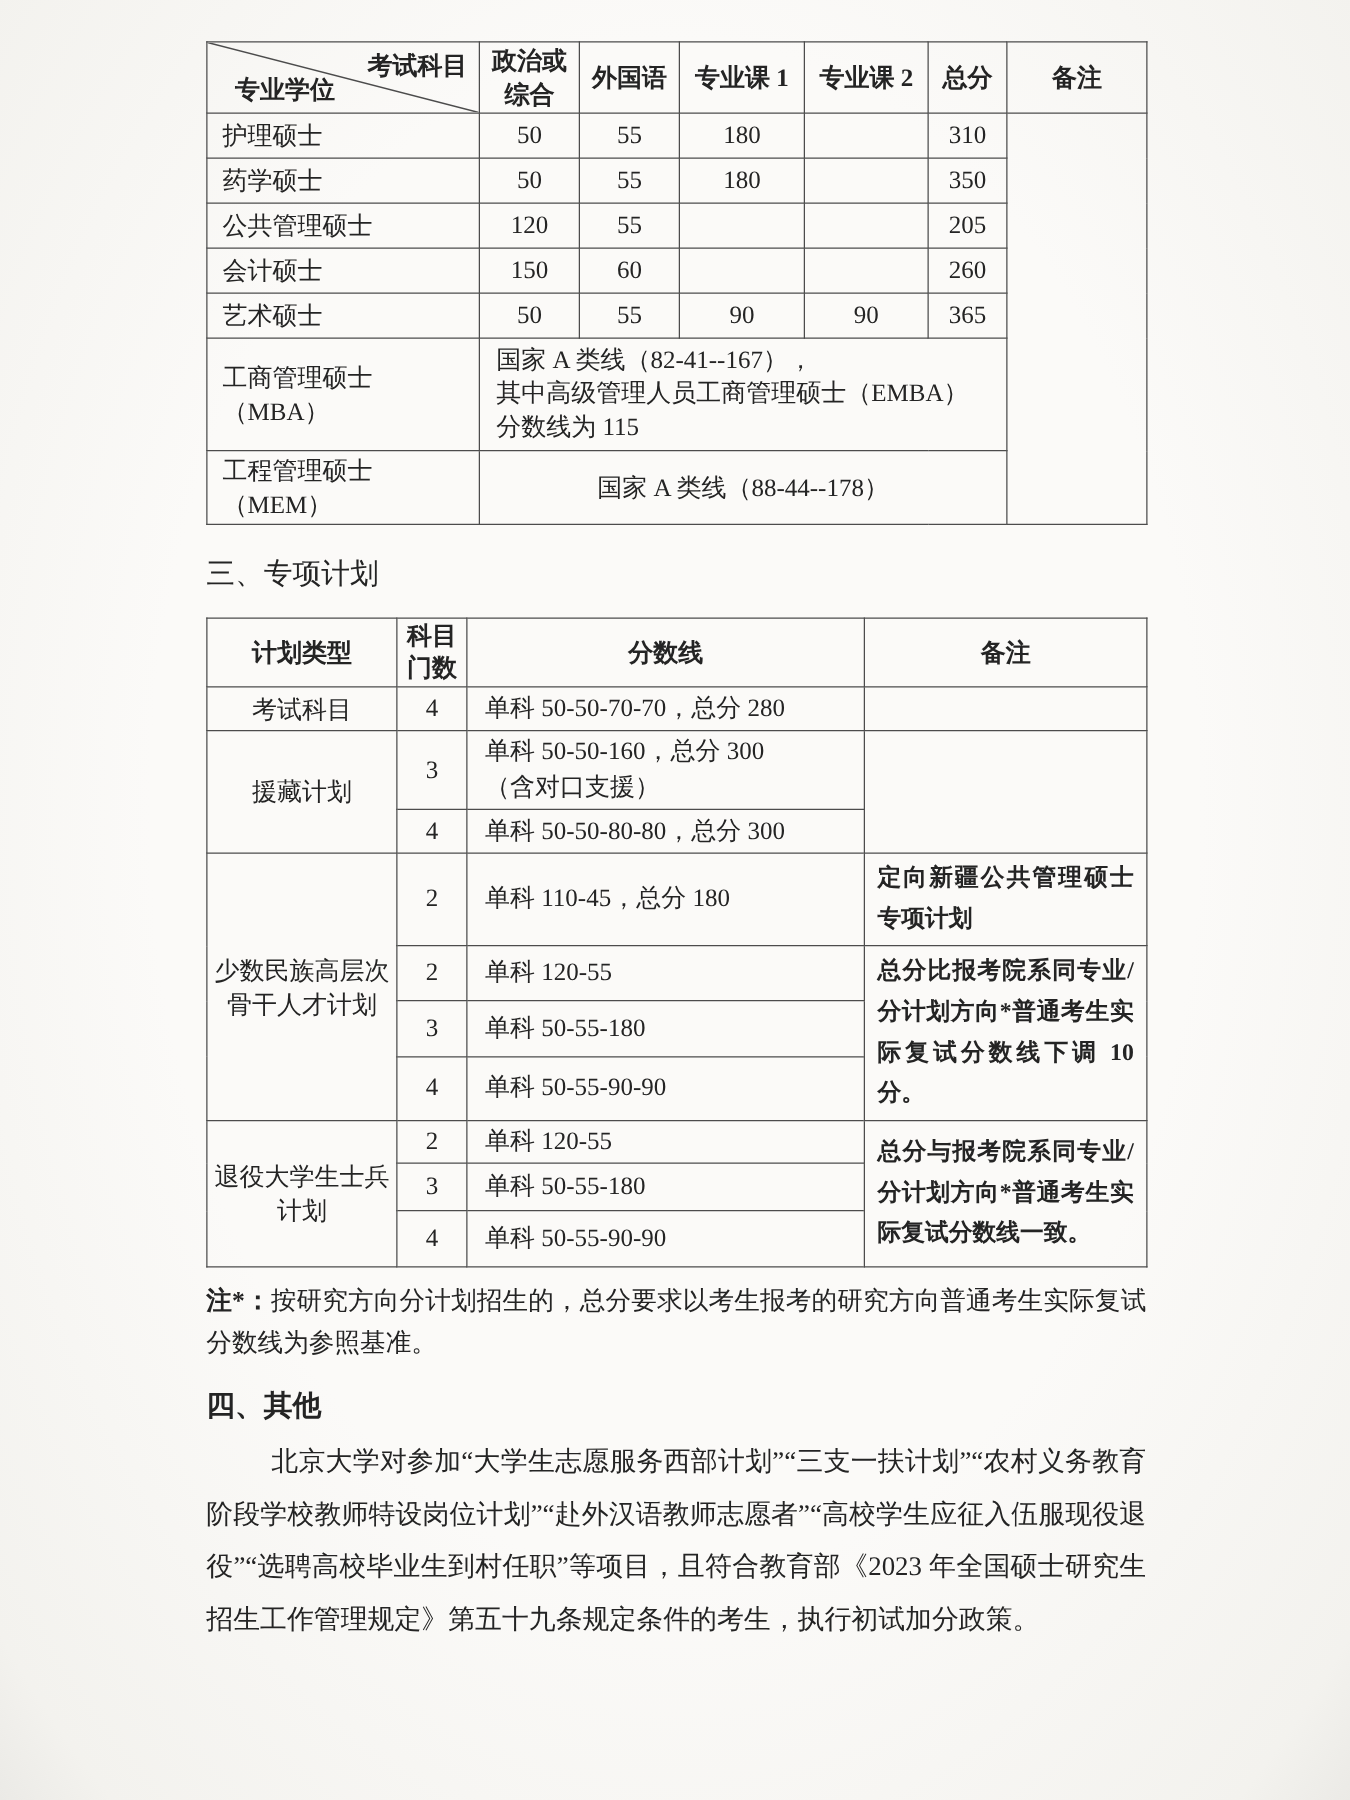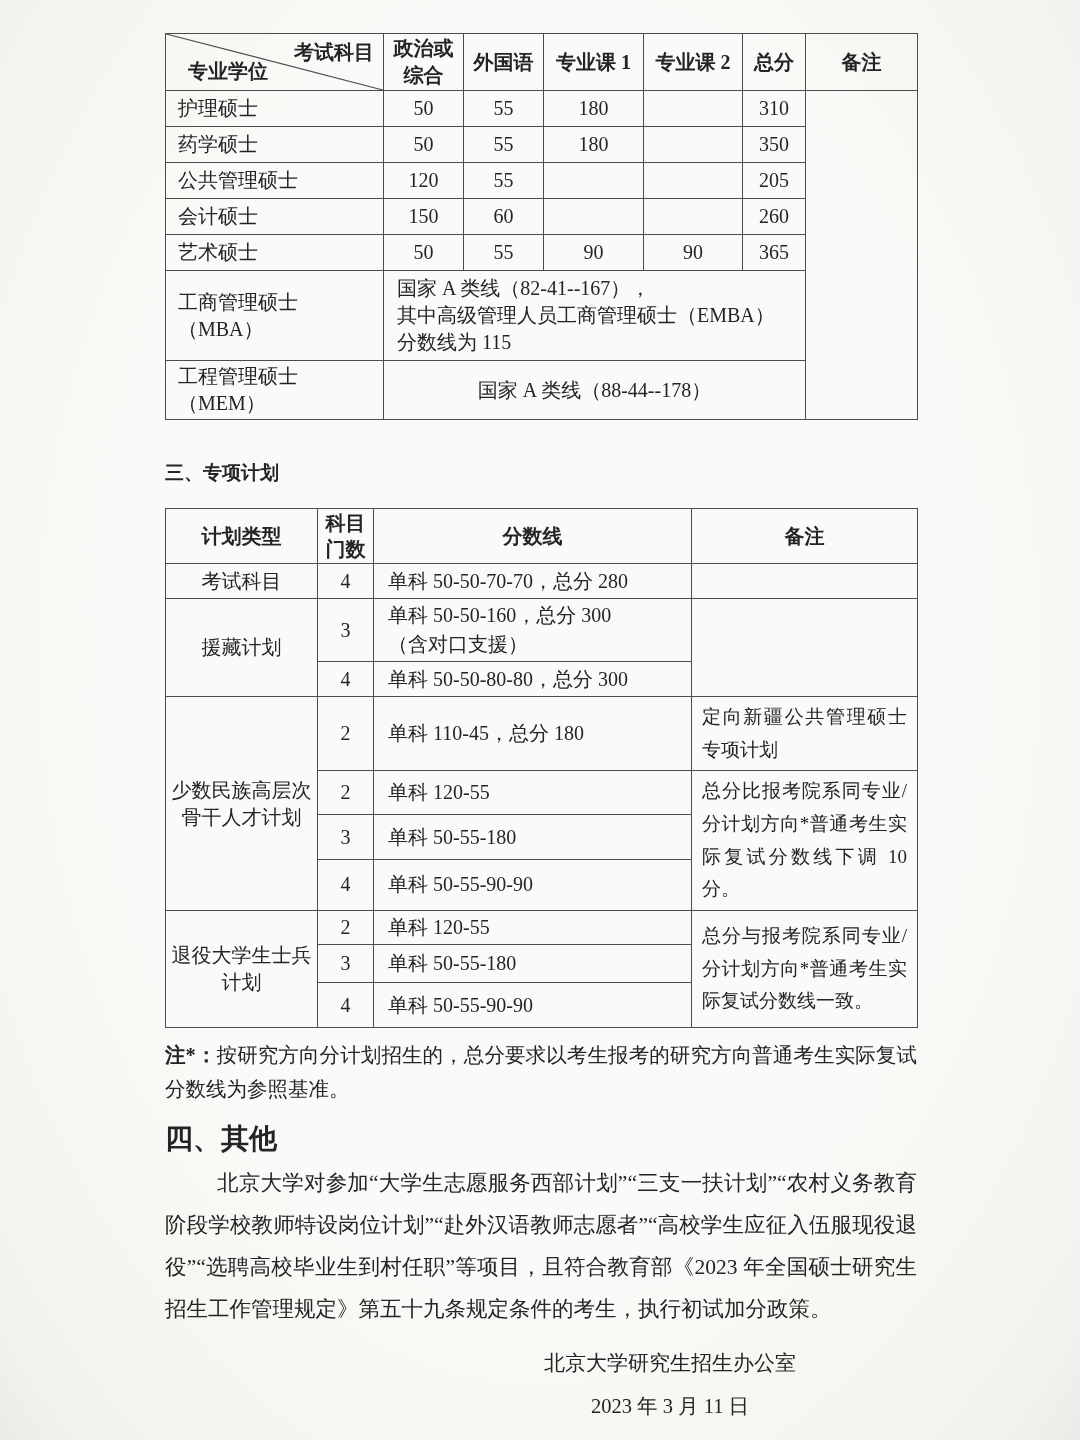--- a/index.html
+++ b/index.html
@@ -11,28 +11,28 @@
     overflow:hidden;
   }
   .content{position:relative;width:752px;margin:0;padding:33px 0 0 165px;}
   table{border-collapse:collapse;table-layout:fixed;width:752px;}
   td,th{border:1px solid #4c4c4c;font-size:20px;font-weight:normal;
         text-align:center;vertical-align:middle;padding:0;overflow:hidden;}
   th{font-weight:bold;}
   .pre{white-space:pre-line;font-family:Liberation Serif, serif;}
   .tl{text-align:left;padding:2px 12px;}
   .score{text-align:left;padding:2px 14px;line-height:29px;}
-  .rmk{text-align:justify;padding:4px 10px;font-size:19px;line-height:1.72;}
+  .rmk{text-align:justify;padding:4px 10px;font-size:19px;line-height:1.72;font-weight:bold;}
   .corner{position:relative;}
   .corner svg{position:absolute;left:0;top:0;width:100%;height:100%;}
   .corner .c-top{position:absolute;top:5px;right:9px;font-weight:bold;}
   .corner .c-bot{position:absolute;bottom:5px;left:22px;font-weight:bold;}
   .mba-cell{text-align:left;padding:4px 13px;line-height:27px;}
-  .h-sec{font-size:19px;font-weight:bold;margin:38px 0 20px 0;line-height:30px;}
-  .h-sec2{font-size:28px;font-weight:bold;margin:18px 0 8px 0;line-height:30px;}
+  .h-sec{font-size:23px;font-weight:normal;margin:24px 0 20px 0;line-height:30px;}
+  .h-sec2{font-size:23px;font-weight:bold;margin:18px 0 8px 0;line-height:30px;}
   .note{font-size:20.5px;line-height:34px;margin-top:10px;text-align:justify;}
   .note b{font-weight:bold;}
   .para{font-size:21.5px;line-height:42px;text-indent:52px;text-align:justify;margin-top:4px;}
   .signature{margin:18px 0 0 350px;width:310px;text-align:center;}
   .sig-office{font-size:21px;line-height:30px;}
   .sig-date{font-size:20.5px;line-height:30px;margin-top:13px;}
 </style>
 </head>
 <body>
 
@@ -188,18 +188,14 @@
       <td class="score">单科 50-55-90-90</td>
     </tr>
   </tbody>
     </table>
 
   <div class="note"><b>注*：</b><span>按研究方向分计划招生的，总分要求以考生报考的研究方向普通考生实际复试分数线为参照基准。</span></div>
 
   <div class="h-sec2">四、其他</div>
   <div class="para">北京大学对参加“大学生志愿服务西部计划”“三支一扶计划”“农村义务教育阶段学校教师特设岗位计划”“赴外汉语教师志愿者”“高校学生应征入伍服现役退役”“选聘高校毕业生到村任职”等项目，且符合教育部《2023 年全国硕士研究生招生工作管理规定》第五十九条规定条件的考生，执行初试加分政策。</div>
 
-  <div class="signature">
-    <div class="sig-office">北京大学研究生招生办公室</div>
-    <div class="sig-date">2023 年 3 月 11 日</div>
-  </div>
 
 </div>
 
 </body></html>

